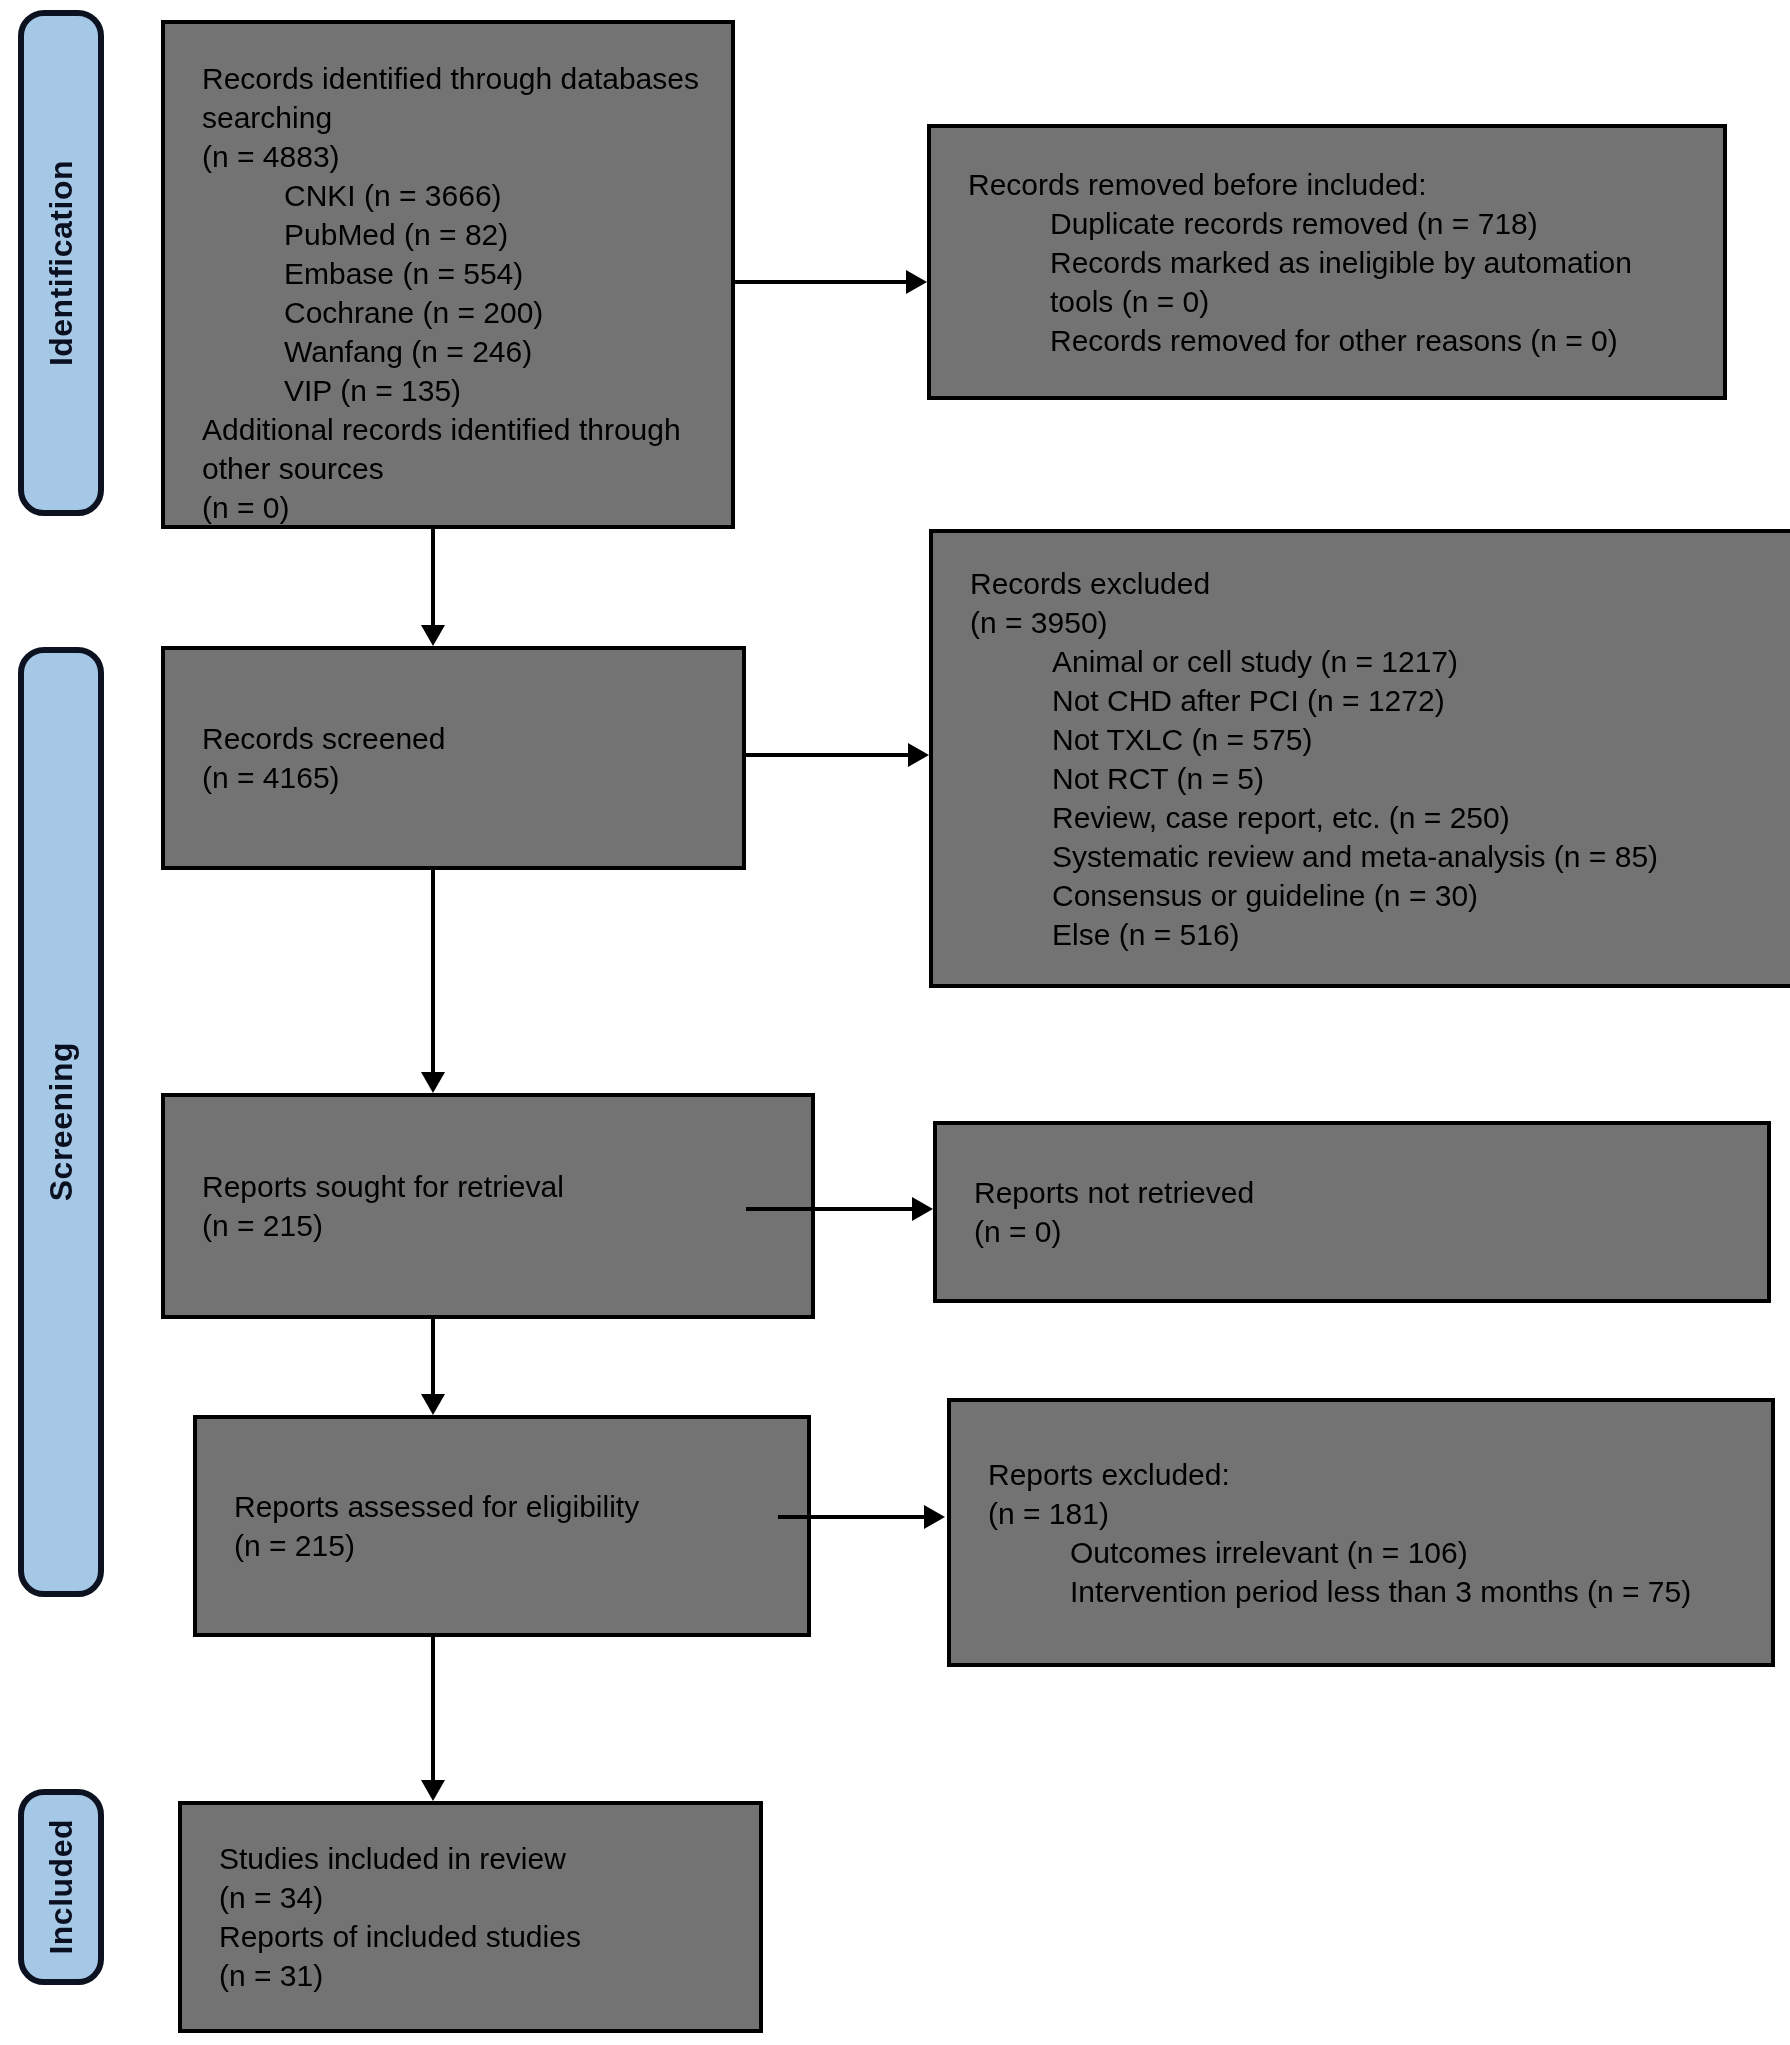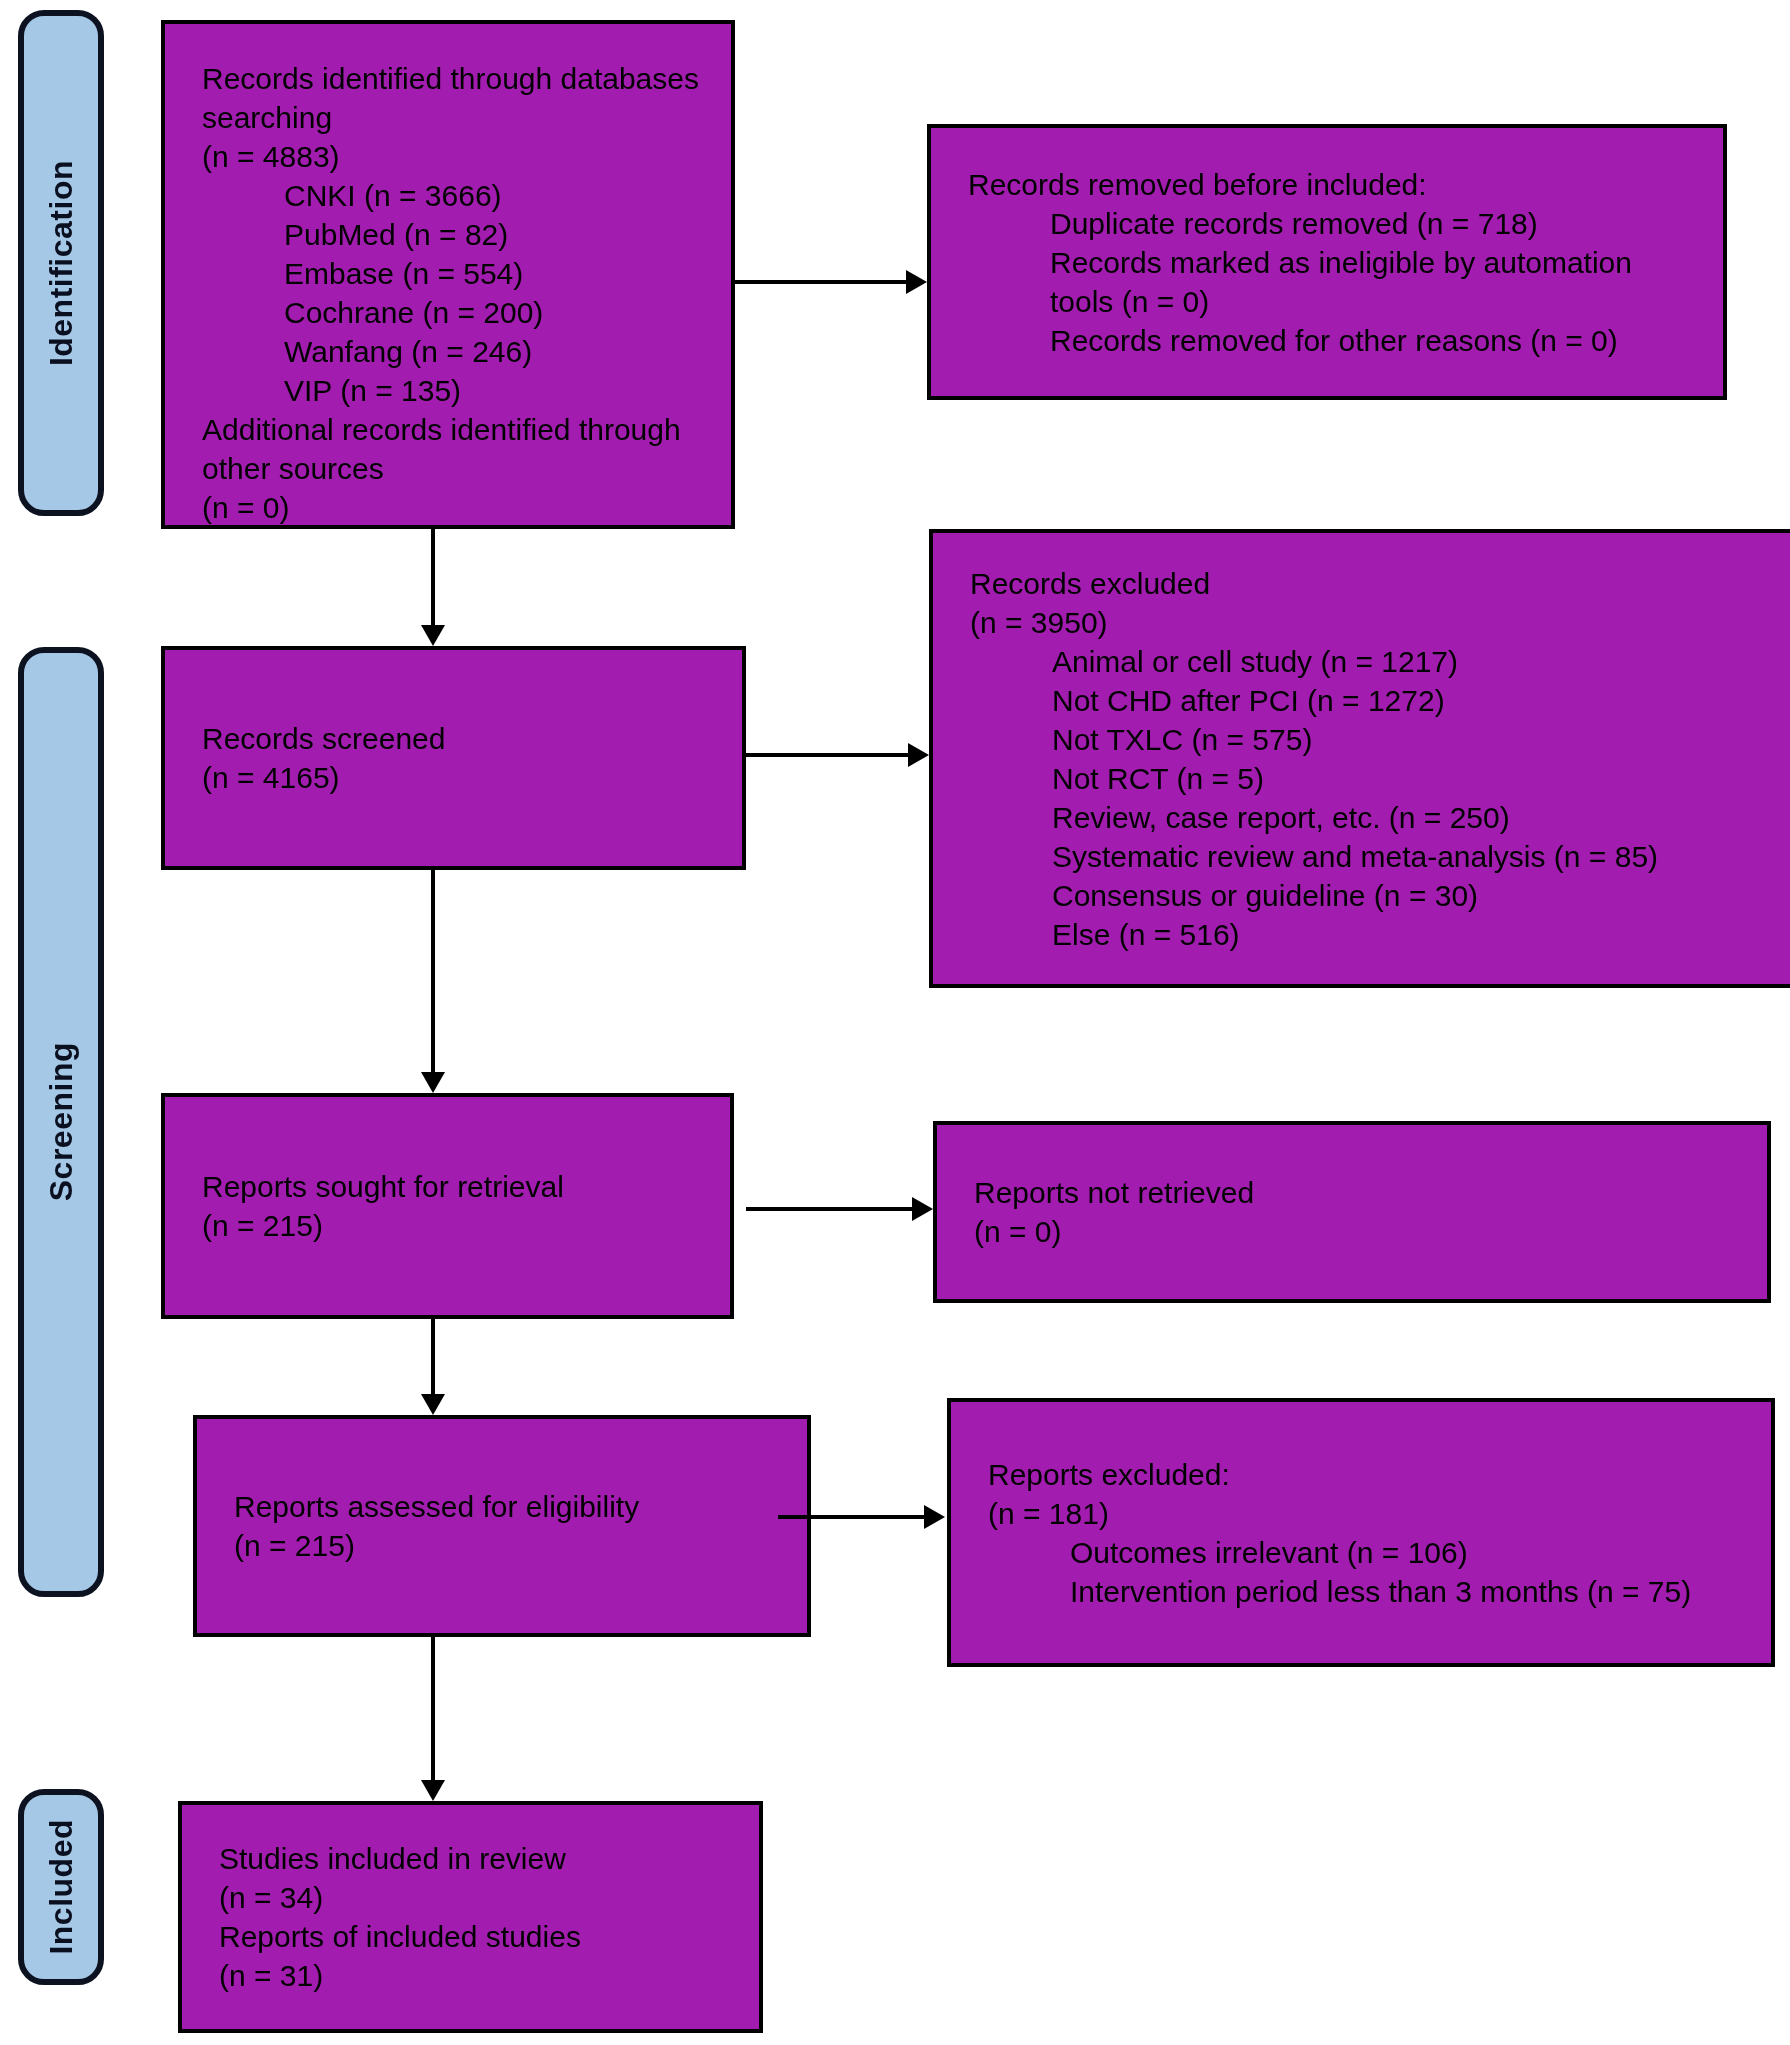--- a/index.html
+++ b/index.html
@@ -13,21 +13,21 @@
   body{width:1791px;height:2046px;position:relative;
        font-family:"Liberation Sans", sans-serif;color:var(--text-color);}
   .canvas{position:absolute;left:0;top:0;width:1791px;height:2046px;background:#ffffff;}
 
   .stage{position:absolute;background:var(--stage-fill);
          border:6px solid var(--stage-border);border-radius:26px;
          box-sizing:border-box;display:flex;align-items:center;justify-content:center;}
   .stage-text{writing-mode:vertical-rl;transform:rotate(180deg);
               font-weight:bold;font-size:32px;color:#0b1020;letter-spacing:0.5px;}
 
-  .box{position:absolute;background:#a21caf;border:4.5px solid var(--box-border);
+  .box{position:absolute;background:#737373;border:4.5px solid var(--box-border);
        box-sizing:border-box;font-size:30px;line-height:39px;
        display:flex;flex-direction:column;justify-content:center;
        padding:20px 20px 20px 37px;}
   .box.top{justify-content:flex-start;padding-top:35px;}
   .line{white-space:normal;}
   .line.ind{padding-left:82px;}
 
   .vline{position:absolute;width:3.5px;background:var(--arrow-color);}
   .hline{position:absolute;height:3.5px;background:var(--arrow-color);}
   .head-down{position:absolute;width:0;height:0;
@@ -63,21 +63,21 @@
     <div class="line ind">VIP (n = 135)</div>
     <div class="line">Additional records identified through other sources</div>
     <div class="line">(n = 0)</div>
   </div>
 
   <div class="box" style="left:161px;top:646px;width:585px;height:224px;">
     <div class="line">Records screened</div>
     <div class="line">(n = 4165)</div>
   </div>
 
-  <div class="box" style="left:161px;top:1093px;width:573px;height:226px;">
+  <div class="box" style="left:161px;top:1093px;width:654px;height:226px;">
     <div class="line">Reports sought for retrieval</div>
     <div class="line">(n = 215)</div>
   </div>
 
   <div class="box" style="left:161px;top:1415px;width:618px;height:222px;margin-left:32px;">
     <div class="line">Reports assessed for eligibility</div>
     <div class="line">(n = 215)</div>
   </div>
 
   <div class="box" style="left:178px;top:1801px;width:585px;height:232px;">

